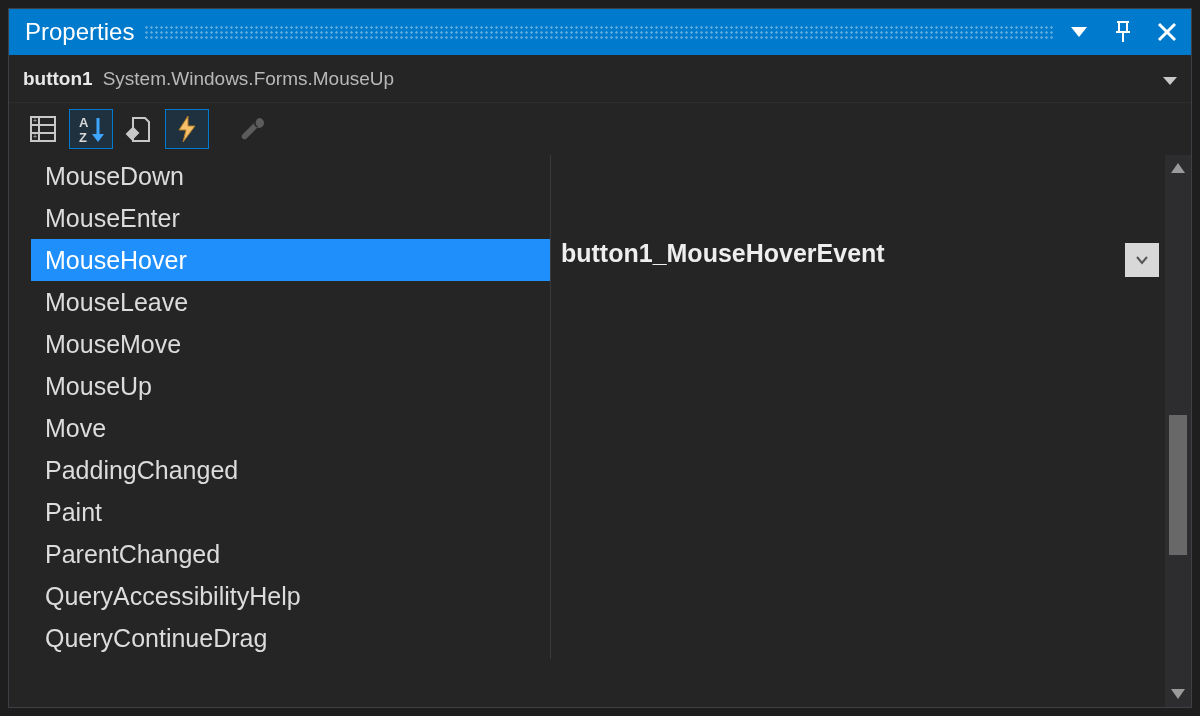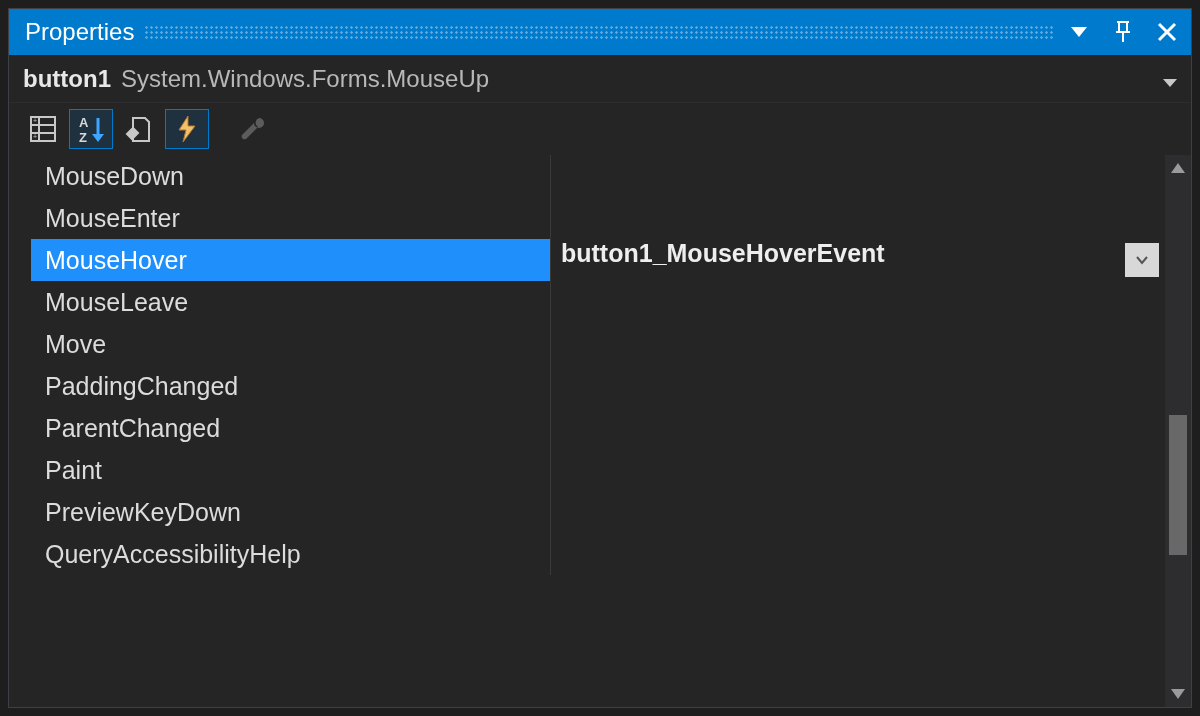--- a/index.html
+++ b/index.html
@@ -44,21 +44,21 @@
     color: #fff; cursor: pointer;
   }
   .titlebar .ctrl svg { display: block; }
 
   
   .objrow {
     height: 48px;
     display: flex; align-items: center;
     padding: 0 14px;
     color: #d6d6d6;
-    font-size: 24px;
+    font-size: 19px;
     border-bottom: 1px solid #2d2d2d;
   }
   .objrow .objname { font-weight: 700; color: #e8e8e8; }
   .objrow .objtype { margin-left: 10px; color: #b8b8b8; font-weight: 400; }
   .objrow .spacer { flex: 1; }
   .objrow .dropdown-caret { color: #c8c8c8; cursor: pointer; }
 
   
   .toolbar {
     height: 52px;
@@ -245,51 +245,63 @@
             </div>
           </div>
         </div>
         <div class="row">
           <div class="namecell">MouseLeave</div>
           <div class="valuecell">
             <span></span>
           </div>
         </div>
         <div class="row">
+          <div class="namecell">MouseMove</div>
+          <div class="valuecell">
+            <span></span>
+          </div>
+        </div>
+        <div class="row">
+          <div class="namecell">MouseUp</div>
+          <div class="valuecell">
+            <span></span>
+          </div>
+        </div>
+        <div class="row">
           <div class="namecell">Move</div>
           <div class="valuecell">
             <span></span>
           </div>
         </div>
         <div class="row">
           <div class="namecell">PaddingChanged</div>
           <div class="valuecell">
             <span></span>
           </div>
         </div>
         <div class="row">
+          <div class="namecell">Paint</div>
+          <div class="valuecell">
+            <span></span>
+          </div>
+        </div>
+        <div class="row">
           <div class="namecell">ParentChanged</div>
           <div class="valuecell">
             <span></span>
           </div>
         </div>
         <div class="row">
-          <div class="namecell">Paint</div>
-          <div class="valuecell">
-            <span></span>
-          </div>
-        </div>
-        <div class="row">
-          <div class="namecell">PreviewKeyDown</div>
-          <div class="valuecell">
-            <span></span>
-          </div>
-        </div>
-        <div class="row">
           <div class="namecell">QueryAccessibilityHelp</div>
+          <div class="valuecell">
+            <span></span>
+          </div>
+        </div>
+        <div class="row">
+          <div class="namecell">QueryContinueDrag</div>
           <div class="valuecell">
             <span></span>
           </div>
         </div>
       </div>
     <div class="scrollbar">
       <div class="sarrow up">
         <svg width="14" height="10" viewBox="0 0 14 10">
             <polygon points="7,0 14,10 0,10" fill="#9a9a9a"></polygon>
           </svg>

